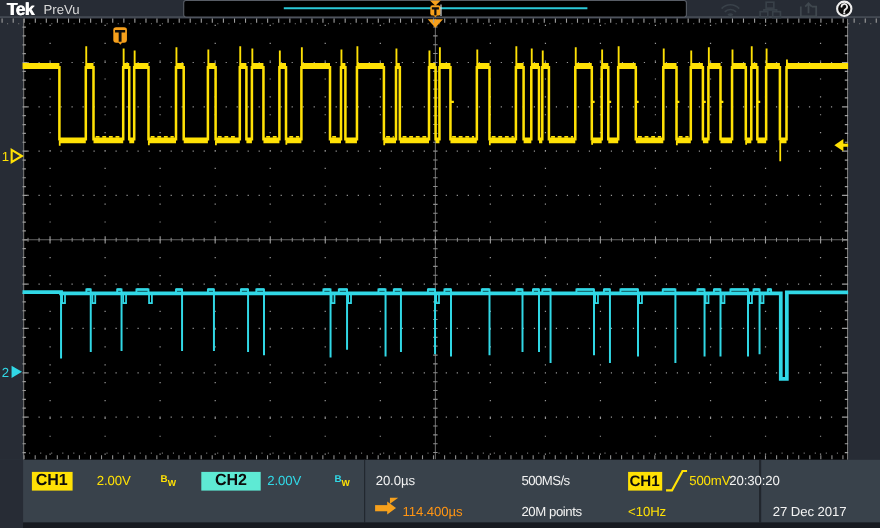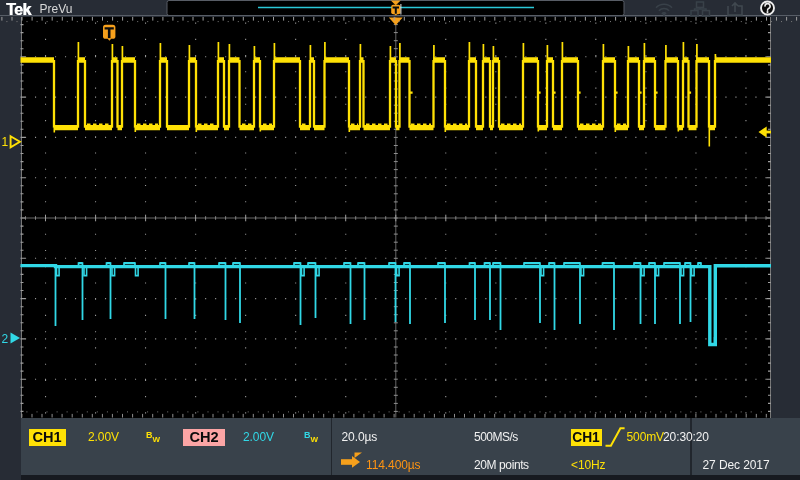--- a/index.html
+++ b/index.html
@@ -80,21 +80,21 @@
         <path d="M735 12 V3.5 M732 6 l3-3 3 3"></path>
       </g>
 <circle cx="767.5" cy="8" r="6.5" fill="#0c0c0c" stroke="#ededed" stroke-width="1.9"></circle>
 <path d="M765 6.1 a2.55 2.55 0 1 1 3.6 2.4 c-.75.33-1.05.75-1.05 1.7" stroke="#ededed" stroke-width="1.6" fill="none" stroke-linecap="round"></path>
 <circle cx="767.5" cy="12.1" r="1.05" fill="#ededed"></circle>
  </svg>
  <div class="abs" id="bar">
   <div class="badge" style="left:28.5px;width:37px;background:#ffe105">CH1</div>
   <div class="t y" style="left:88px;top:12px">2.00V</div>
   <div class="t y" style="left:146px;top:12px;font-size:9px;font-weight:bold">B<span style="font-size:8px;vertical-align:-3.5px">W</span></div>
-  <div class="badge" style="left:183px;width:42px;background:#fca5a5">CH2</div>
+  <div class="badge" style="left:183px;width:54px;background:#5eead4">CH2</div>
   <div class="t c" style="left:243px;top:12px">2.00V</div>
   <div class="t" style="left:304px;top:12px;font-size:9px;font-weight:bold;color:#31d8e6">B<span style="font-size:8px;vertical-align:-3.5px;color:#ffe105">W</span></div>
   <div class="abs" style="left:330.5px;top:0;width:1.6px;height:57px;background:#21262d"></div>
   <div class="t w" style="left:341.5px;top:12px">20.0µs</div>
   <div class="t w" style="left:474px;top:12px;letter-spacing:-0.5px">500MS/s</div>
   <div class="badge" style="left:570.5px;width:31px;top:11px;height:16.5px;font-size:13.8px;line-height:17px;background:#ffe105">CH1</div>
   <div class="t y" style="left:626.5px;top:12px">500mV</div>
   <div class="abs" style="left:690px;top:0;width:1.6px;height:57px;background:#21262d"></div>
   <div class="t w" style="left:663px;top:12px">20:30:20</div>
   <div class="t o" style="left:366px;top:39.5px">114.400µs</div>

